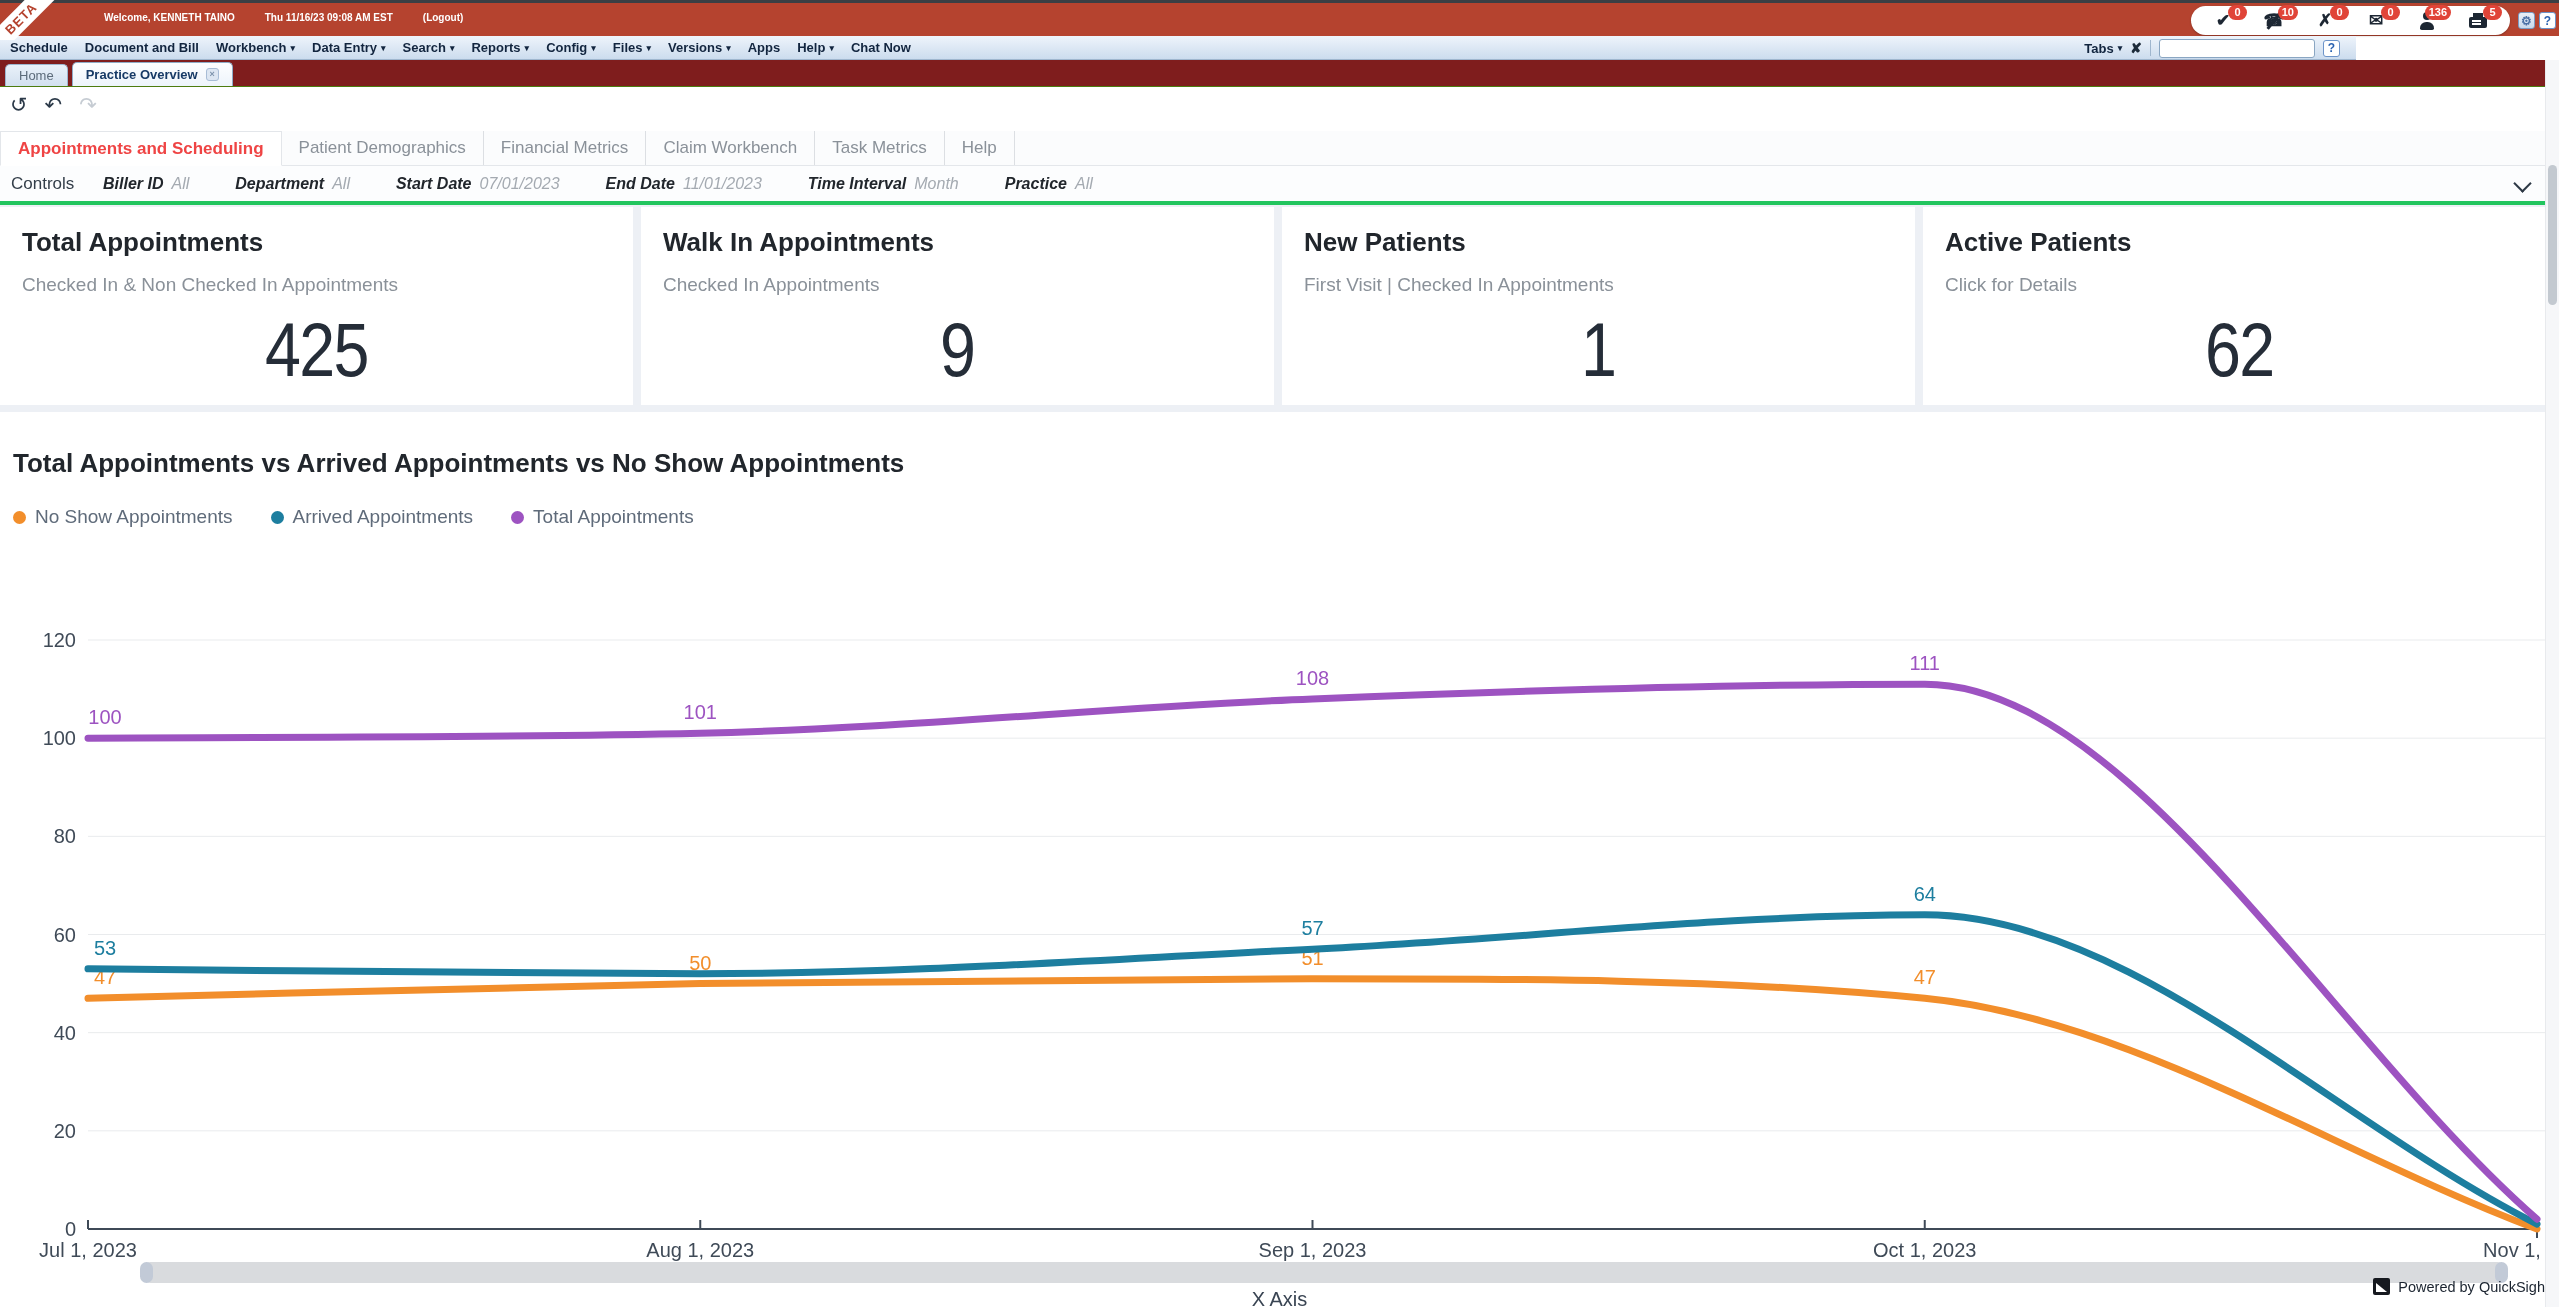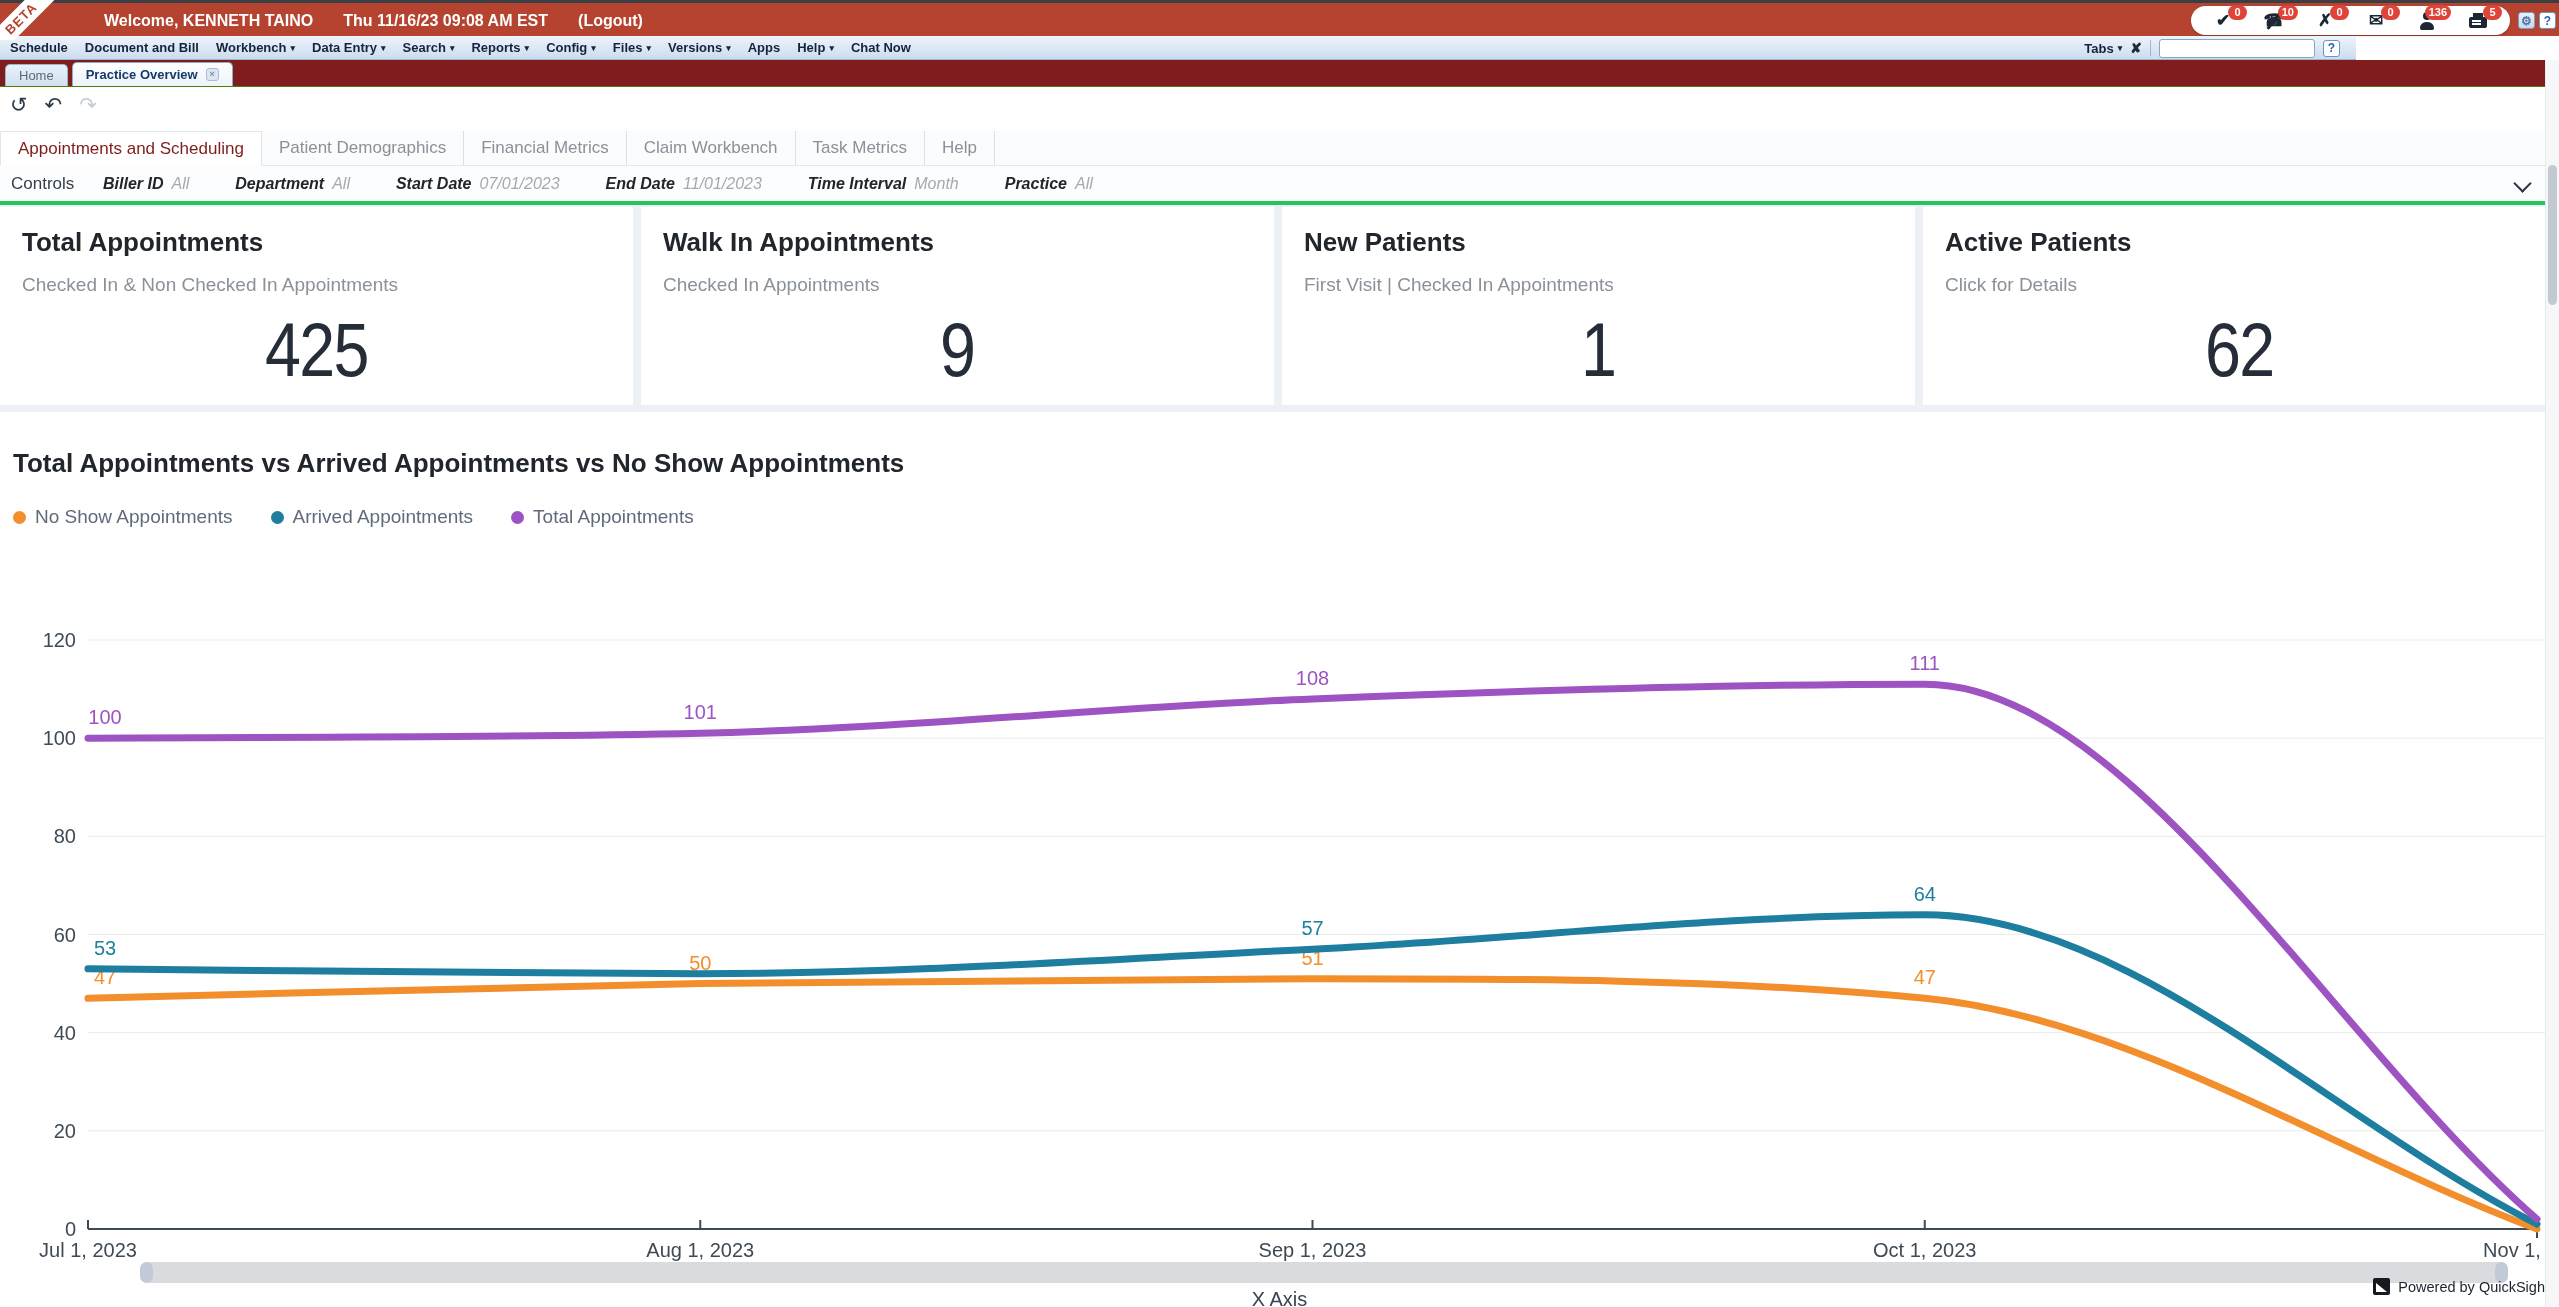--- a/index.html
+++ b/index.html
@@ -6,21 +6,21 @@
   .page{position:relative;width:2559px;height:1307px;overflow:hidden;background:#fff;
         font-family:"Liberation Sans",sans-serif;color:#21262C;}
   
   .topstrip{position:absolute;left:0;top:0;width:2559px;height:3px;background:#3A3F44;}
   .topbar{position:absolute;left:0;top:3px;width:2559px;height:33px;background:#B5432F;}
   .beta-wrap{position:absolute;left:0;top:0;width:86px;height:40px;overflow:hidden;z-index:5;}
   .beta-ribbon{position:absolute;left:-44px;top:8px;width:130px;height:21px;background:#fff;
         transform:rotate(-45deg);display:flex;align-items:center;justify-content:center;
         font-weight:700;font-size:13px;color:#B5432F;letter-spacing:1px;}
   .welcome-row{position:absolute;left:104px;top:9px;display:flex;gap:30px;color:#fff;
-        font-size:16px;font-weight:700;white-space:nowrap;}
+        font-size:10px;font-weight:700;white-space:nowrap;}
   .icon-pill{position:absolute;right:49px;top:3px;height:29px;background:#fff;border-radius:15px;
         display:flex;align-items:center;gap:31px;padding:0 22px;box-shadow:0 1px 2px rgba(0,0,0,.25);}
   .notif{position:relative;width:20px;height:20px;display:flex;align-items:center;justify-content:center;}
   .notif .glyph{font-size:17px;font-weight:700;color:#1D2733;line-height:1;}
   .badge{position:absolute;top:-6px;right:-14px;background:#E04438;color:#fff;font-size:11px;
         font-weight:700;min-width:11px;height:15px;line-height:15px;border-radius:8px;text-align:center;padding:0 4px;}
   .slash{position:absolute;left:9px;top:-2px;width:2.5px;height:22px;background:#1D2733;transform:rotate(38deg);}
   .person-icon{position:relative;width:18px;height:18px;}
   .person-icon .head{position:absolute;top:0;left:5px;width:8px;height:8px;border-radius:50%;background:#1D2733;}
   .person-icon .torso{position:absolute;bottom:0;left:2px;width:14px;height:8px;border-radius:7px 7px 2px 2px;background:#1D2733;}
@@ -61,21 +61,21 @@
   
   .toolbar{position:absolute;left:0;top:87px;width:2559px;height:44px;background:#fff;
         display:flex;gap:17px;padding:7px 0 0 10px;box-sizing:border-box;}
   .tool-ic{font-size:21px;line-height:21px;color:#2C3A49;}
   .tool-ic.disabled{color:#C6CCD3;}
   
   .subtabs{position:absolute;left:0;top:131px;width:2559px;height:35px;background:#FBFCFD;
         border-bottom:1px solid #E4E7EB;display:flex;box-sizing:border-box;}
   .subtab{padding:0 17px;line-height:34px;font-size:17px;color:#8A9199;border-right:1px solid #DCDFE3;
         white-space:nowrap;}
-  .subtab.active{background:#fff;color:#7f1d1d;font-weight:400;border:1px solid #E3E6EA;
+  .subtab.active{background:#fff;color:#ef4444;font-weight:700;border:1px solid #E3E6EA;
         border-bottom:1px solid #fff;margin-bottom:-1px;}
   
   .controls{position:absolute;left:0;top:166px;width:2559px;height:39px;background:#FCFDFE;
         border-bottom:4px solid #22c55e;display:flex;align-items:center;box-sizing:border-box;padding-left:11px;}
   .controls-title{font-size:17px;color:#333E49;width:92px;}
   .filters{display:flex;gap:46px;}
   .filter{display:flex;gap:8px;align-items:center;white-space:nowrap;font-style:italic;}
   .filter .flabel{font-size:16px;font-weight:700;color:#21262C;}
   .filter .fvalue{font-size:16px;color:#A4AAB1;}
   .ctrl-chevron{position:absolute;right:30px;top:11px;width:11px;height:11px;

